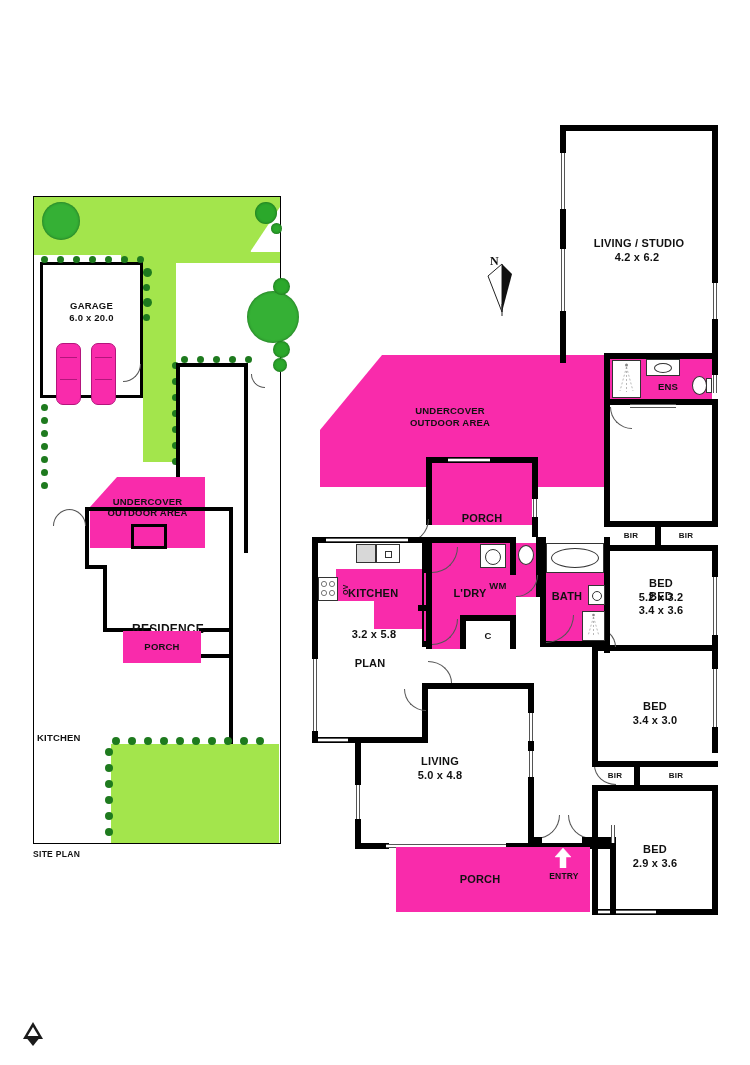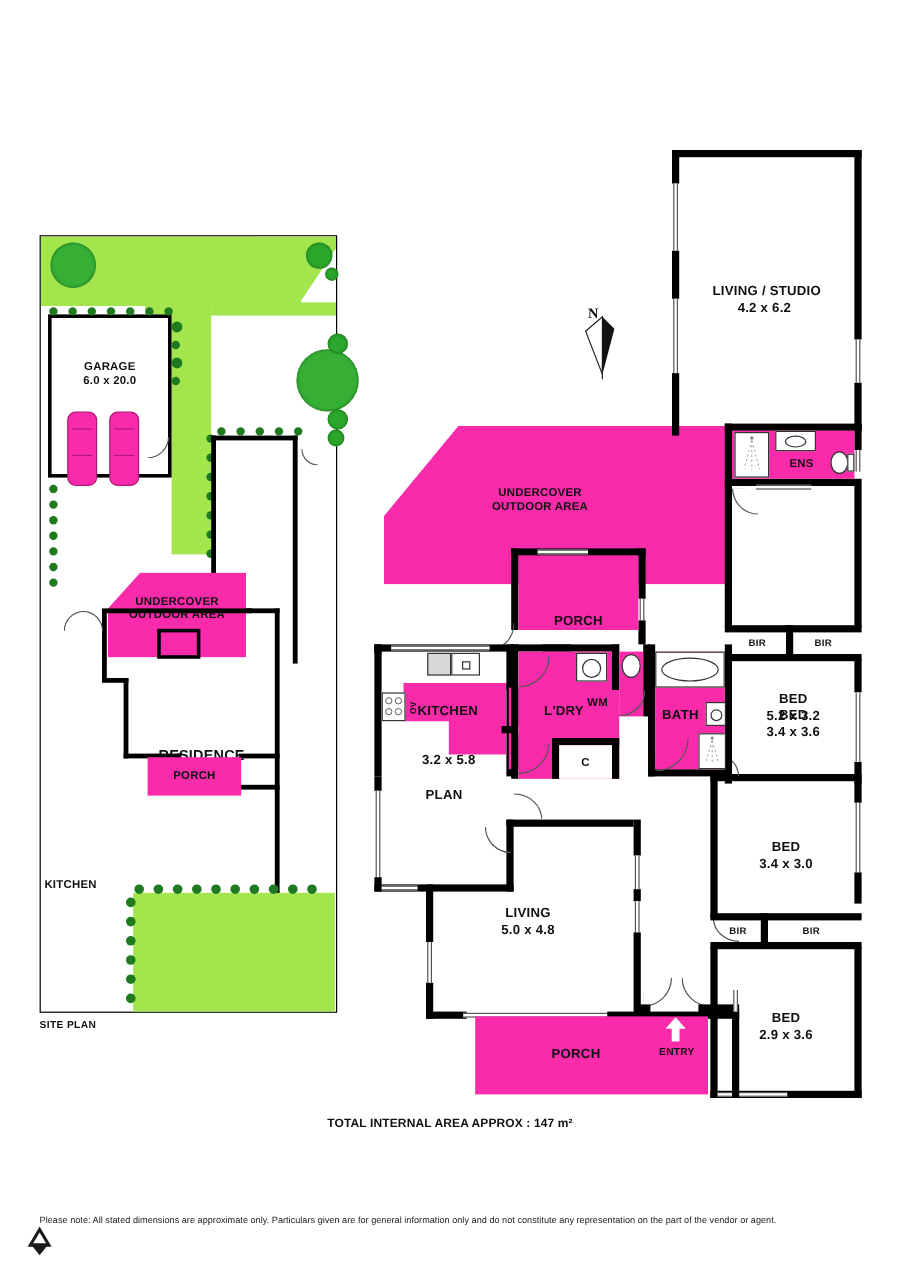--- a/index.html
+++ b/index.html
@@ -506,23 +506,21 @@
     </svg>
     <div class="lbl sm" style="left:238px; top:745px; width:52px; font-size:8.5px;">ENTRY</div>
 
     <div class="wall" style="left:310px; top:718px; width:6px; height:72px;"></div>
     <div class="win-v" style="left:311px; top:700px; width:4px; height:18px;"></div>
 
     <div class="wall" style="left:12px; top:412px; width:6px; height:8px;"></div>
 
   </div>
 
-  <div id="total-area">TOTAL INTERNAL AREA APPROX : 147 m²</div>
 
   <svg id="brand-logo" viewBox="0 0 22 24">
     <polygon points="11,0 21,17 1,17" fill="#1a1a1a"></polygon>
     <polygon points="11,5 17,15 5,15" fill="#ffffff"></polygon>
     <polygon points="3,14 11,24 19,14" fill="#1a1a1a"></polygon>
   </svg>
 
-  <div id="disclaimer">Please note: All stated dimensions are approximate only. Particulars given are for general information only and do not constitute any representation on the part of the vendor or agent.</div>
 
 </div>
 
 </body></html>

